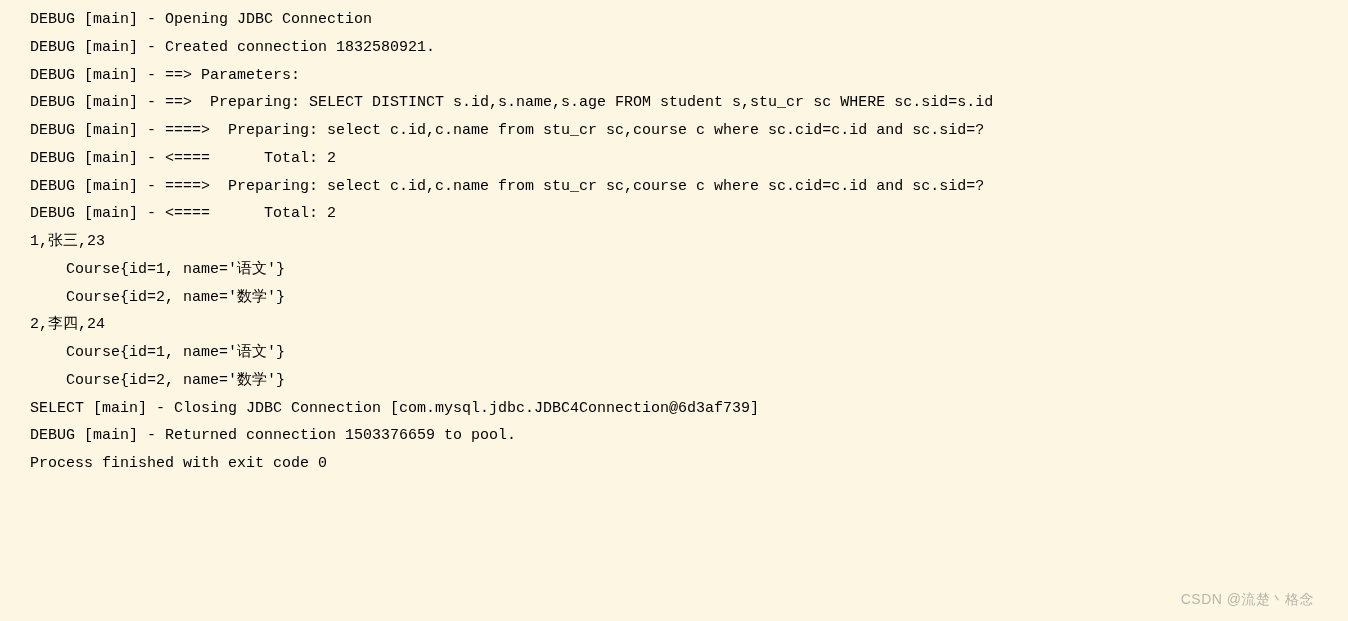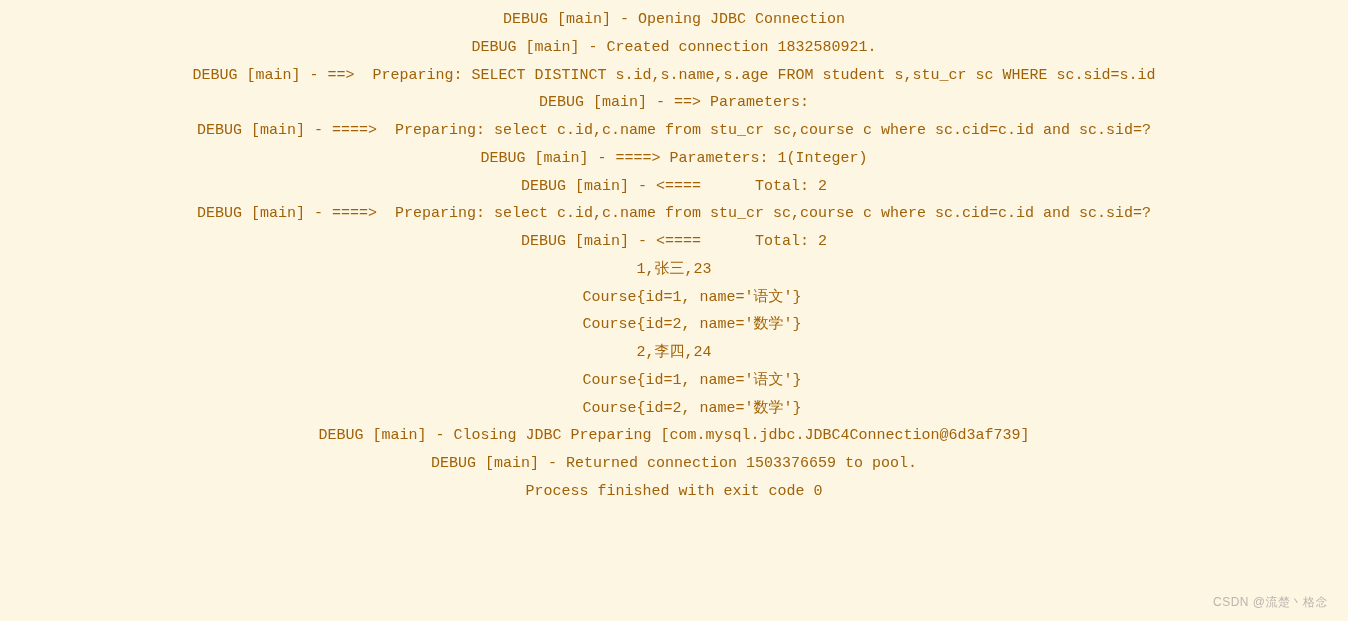--- a/index.html
+++ b/index.html
@@ -14,51 +14,49 @@
       line-height: 1.85;
       padding: 6px 30px;
       color: #8a8a8a;
       width: 1348px;
       height: 621px;
       overflow: hidden;
       position: relative;
     }
     .console-line {
       white-space: pre;
-      color: #a16207;
-      text-align: center;
+      color: #000000;
     }
     .watermark {
       position: absolute;
       bottom: 8px;
-      right: 20px;
+      right: 34px;
       font-family: Arial, sans-serif;
-      font-size: 12px;
+      font-size: 14px;
       color: rgba(130, 130, 130, 0.55);
       letter-spacing: 0.5px;
     }
   </style>
 </head>
 <body>
 
 <div>
   <div class="console-line">DEBUG [main] - Opening JDBC Connection</div>
   <div class="console-line">DEBUG [main] - Created connection 1832580921.</div>
+  <div class="console-line">DEBUG [main] - ==&gt; Parameters:</div>
   <div class="console-line">DEBUG [main] - ==&gt;  Preparing: SELECT DISTINCT s.id,s.name,s.age FROM student s,stu_cr sc WHERE sc.sid=s.id</div>
-  <div class="console-line">DEBUG [main] - ==&gt; Parameters:</div>
   <div class="console-line">DEBUG [main] - ====&gt;  Preparing: select c.id,c.name from stu_cr sc,course c where sc.cid=c.id and sc.sid=?</div>
-  <div class="console-line">DEBUG [main] - ====&gt; Parameters: 1(Integer)</div>
   <div class="console-line">DEBUG [main] - &lt;====      Total: 2</div>
   <div class="console-line">DEBUG [main] - ====&gt;  Preparing: select c.id,c.name from stu_cr sc,course c where sc.cid=c.id and sc.sid=?</div>
   <div class="console-line">DEBUG [main] - &lt;====      Total: 2</div>
   <div class="console-line">1,张三,23</div>
   <div class="console-line">    Course{id=1, name='语文'}</div>
   <div class="console-line">    Course{id=2, name='数学'}</div>
   <div class="console-line">2,李四,24</div>
   <div class="console-line">    Course{id=1, name='语文'}</div>
   <div class="console-line">    Course{id=2, name='数学'}</div>
-  <div class="console-line">DEBUG [main] - Closing JDBC Preparing [com.mysql.jdbc.JDBC4Connection@6d3af739]</div>
+  <div class="console-line">SELECT [main] - Closing JDBC Connection [com.mysql.jdbc.JDBC4Connection@6d3af739]</div>
   <div class="console-line">DEBUG [main] - Returned connection 1503376659 to pool.</div>
   <div class="console-line"></div>
   <div class="console-line">Process finished with exit code 0</div>
 </div>
 
 <div class="watermark">CSDN @流楚丶格念</div>
 
 </body></html>

